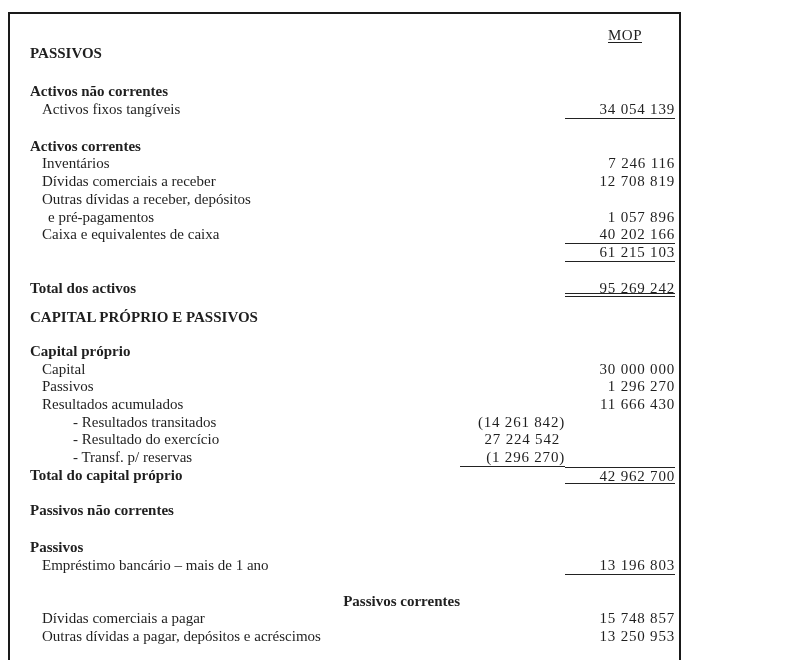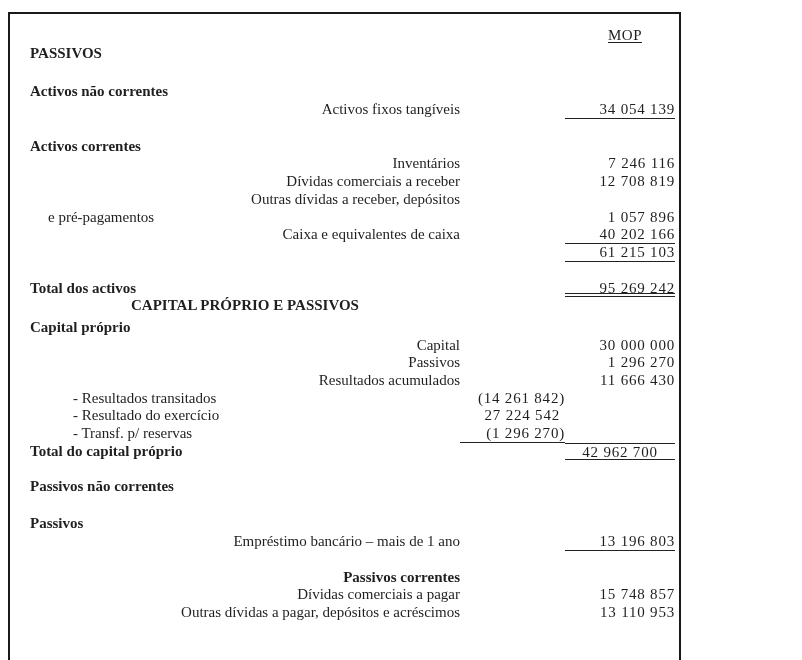--- a/index.html
+++ b/index.html
@@ -35,33 +35,33 @@
     line-height: 17.7px;
     align-items: stretch;
   }
   .lbl {
     flex: 1 1 auto;
     white-space: pre;
     overflow: hidden;
   }
   .b { font-weight: bold; }
   .ind0 { padding-left: 10px; }
-  .ind1 { padding-left: 22px; text-align: right; }
+  .ind1 { padding-left: 22px; }
   .ind2 { padding-left: 28px; }
   .ind3 { padding-left: 53px; }
   .col {
     box-sizing: border-box;
     text-align: right;
     white-space: pre;
     letter-spacing: 0.8px;
   }
   .col.mid { width: 105px; }
   .col.right { width: 110px; }
   .rb { border-bottom: 1px solid #222222; }
-  .rt { border-top: 1px solid #222222; text-align: center; }
+  .rt { border-top: 1px solid #222222; }
   .rdbl { border-bottom: 4px double #222222; }
   .mop {
     text-decoration: underline;
     text-underline-offset: 2px;
     letter-spacing: 0.5px;
   }
   .mop-col { padding-right: 33px; }
 </style>
 </head>
 <body>
@@ -124,26 +124,26 @@
         <div class="row">
           <div class="lbl ind0"></div>
           <div class="col mid"></div>
           <div class="col right rb">61 215 103</div>
         </div>
         <div class="row" style="margin-top: 18px;">
           <div class="lbl ind0 b">Total dos activos</div>
           <div class="col mid"></div>
           <div class="col right rdbl">95 269 242</div>
         </div>
-        <div class="row" style="margin-top: 0; text-align: center;">
+        <div class="row" style="margin-top: 12px;">
           <div class="lbl ind0 b">CAPITAL PRÓPRIO E PASSIVOS</div>
           <div class="col mid"></div>
           <div class="col right"></div>
         </div>
-        <div class="row" style="margin-top: 4px;">
+        <div class="row" style="margin-top: 16px;">
           <div class="lbl ind0 b">Capital próprio</div>
           <div class="col mid"></div>
           <div class="col right"></div>
         </div>
         <div class="row">
           <div class="lbl ind1">Capital</div>
           <div class="col mid"></div>
           <div class="col right">30 000 000</div>
         </div>
         <div class="row">
@@ -197,18 +197,18 @@
           <div class="col right"></div>
         </div>
         <div class="row">
           <div class="lbl ind1">Dívidas comerciais a pagar</div>
           <div class="col mid"></div>
           <div class="col right">15 748 857</div>
         </div>
         <div class="row">
           <div class="lbl ind1">Outras dívidas a pagar, depósitos e acréscimos</div>
           <div class="col mid"></div>
-          <div class="col right">13 110 953</div>
+          <div class="col right">13 250 953</div>
         </div>
       </div>
 
   </div>
 </div>
 
 </body></html>

